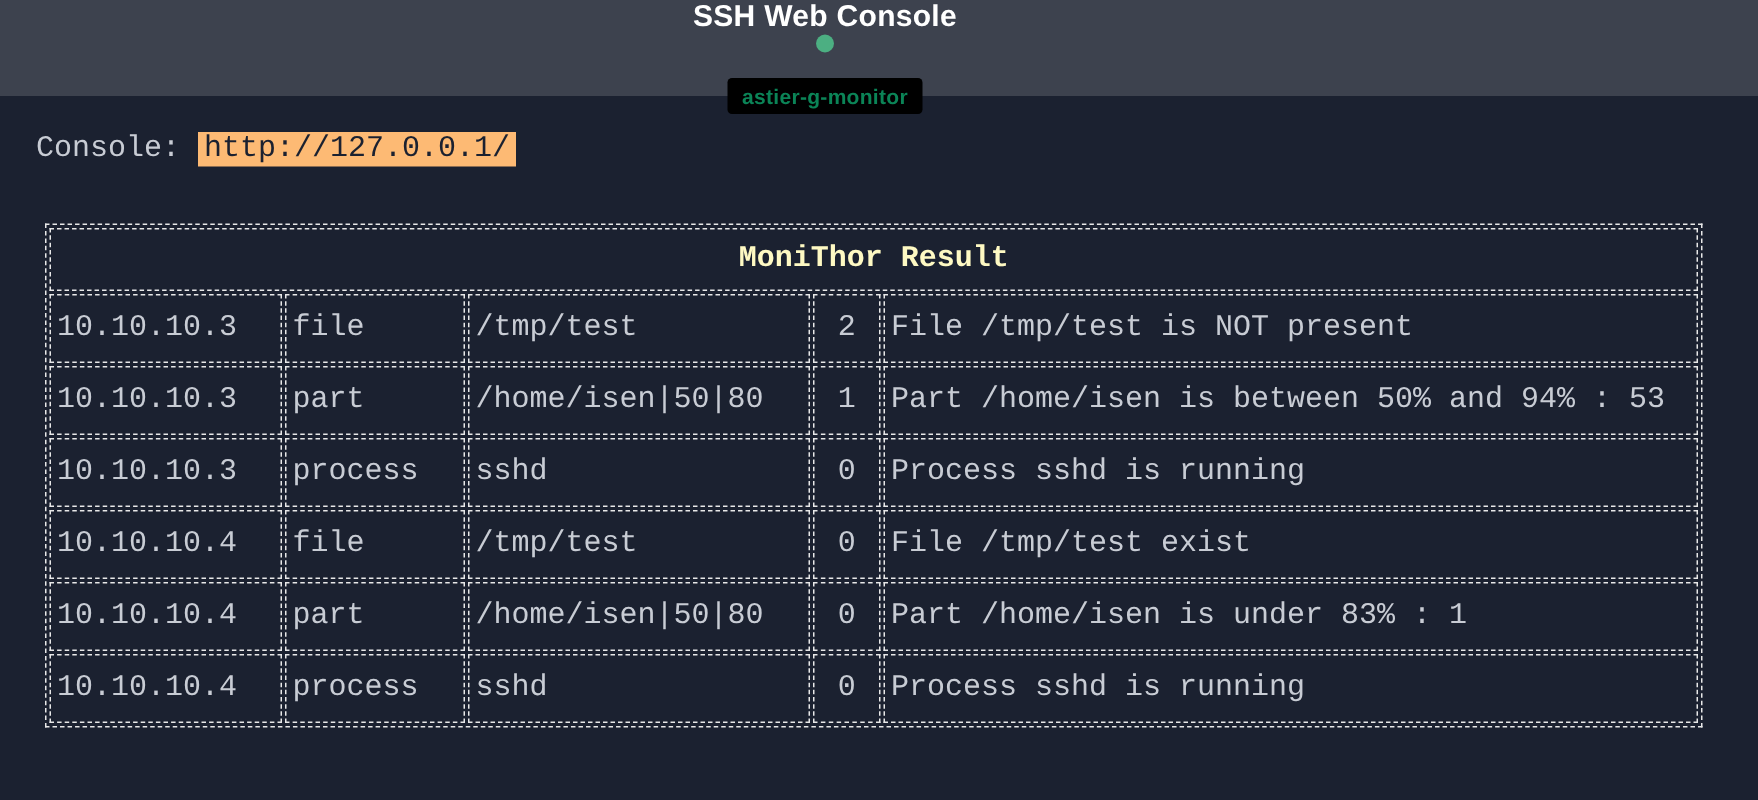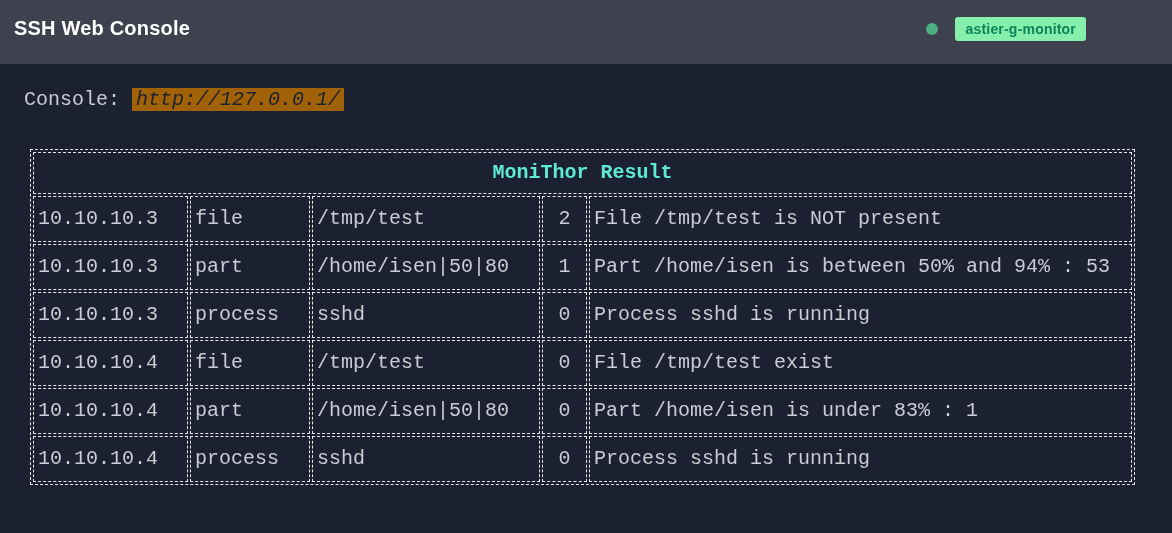--- a/index.html
+++ b/index.html
@@ -1,15 +1,15 @@
 <!DOCTYPE html>
 <html><head>
 <meta charset="utf-8">
 <style>
-  * { margin: 0; padding: 0; box-sizing: border-box; }
+  * { margin: 0; padding: 0; box-sizing: border-box; flex-direction: column; }
   html, body { width: 1172px; height: 533px; overflow: hidden; }
   body {
     background: #1b2130;
     font-family: "Liberation Sans", sans-serif;
   }
 
   
   .header-bar {
     height: 64px;
     background: #3d424e;
@@ -29,45 +29,44 @@
     align-items: center;
     gap: 17px;
   }
   .status-dot {
     width: 12px;
     height: 12px;
     border-radius: 50%;
     background: #4caf82;
   }
   .host-badge {
-    background: #86efac;
+    background: #000000;
     color: #0b8457;
     font-size: 14px;
     font-weight: 700;
     padding: 4px 10px;
     border-radius: 3px;
     letter-spacing: 0.2px;
   }
 
   
   .console {
     padding: 24px 0 0 24px;
     font-family: "Liberation Mono", "DejaVu Sans Mono", monospace;
     font-size: 20px;
     line-height: 24px;
     color: #c8ccd4;
   }
   .console-line { white-space: pre; }
   .refresh-link {
-    background: #a16207;
+    background: #fdba74;
     color: #1b2130;
     padding: 0 4px;
     cursor: pointer;
     text-decoration: none;
-    font-style: italic;
   }
 
   
   .result-table {
     margin: 37px 0 0 6px;
     width: 1105px;
     table-layout: fixed;
     border-collapse: separate;
     border-spacing: 2px;
     border: 1px dashed #e8e8e8;
@@ -78,21 +77,21 @@
   .result-table td {
     border: 1px dashed #e8e8e8;
     padding: 12px 4px;
     line-height: 20px;
     white-space: pre;
     overflow: hidden;
   }
   .result-table .title-cell {
     text-align: center;
     font-weight: 700;
-    color: #5eead4;
+    color: #fef9c3;
     padding: 10px 15px;
   }
   .result-table td.col-code { text-align: center; padding: 12px 8px; }
 </style>
 </head>
 <body>
 
 <div class="header-bar">
   <div class="page-title">SSH Web Console</div>
   <div class="status-group">

